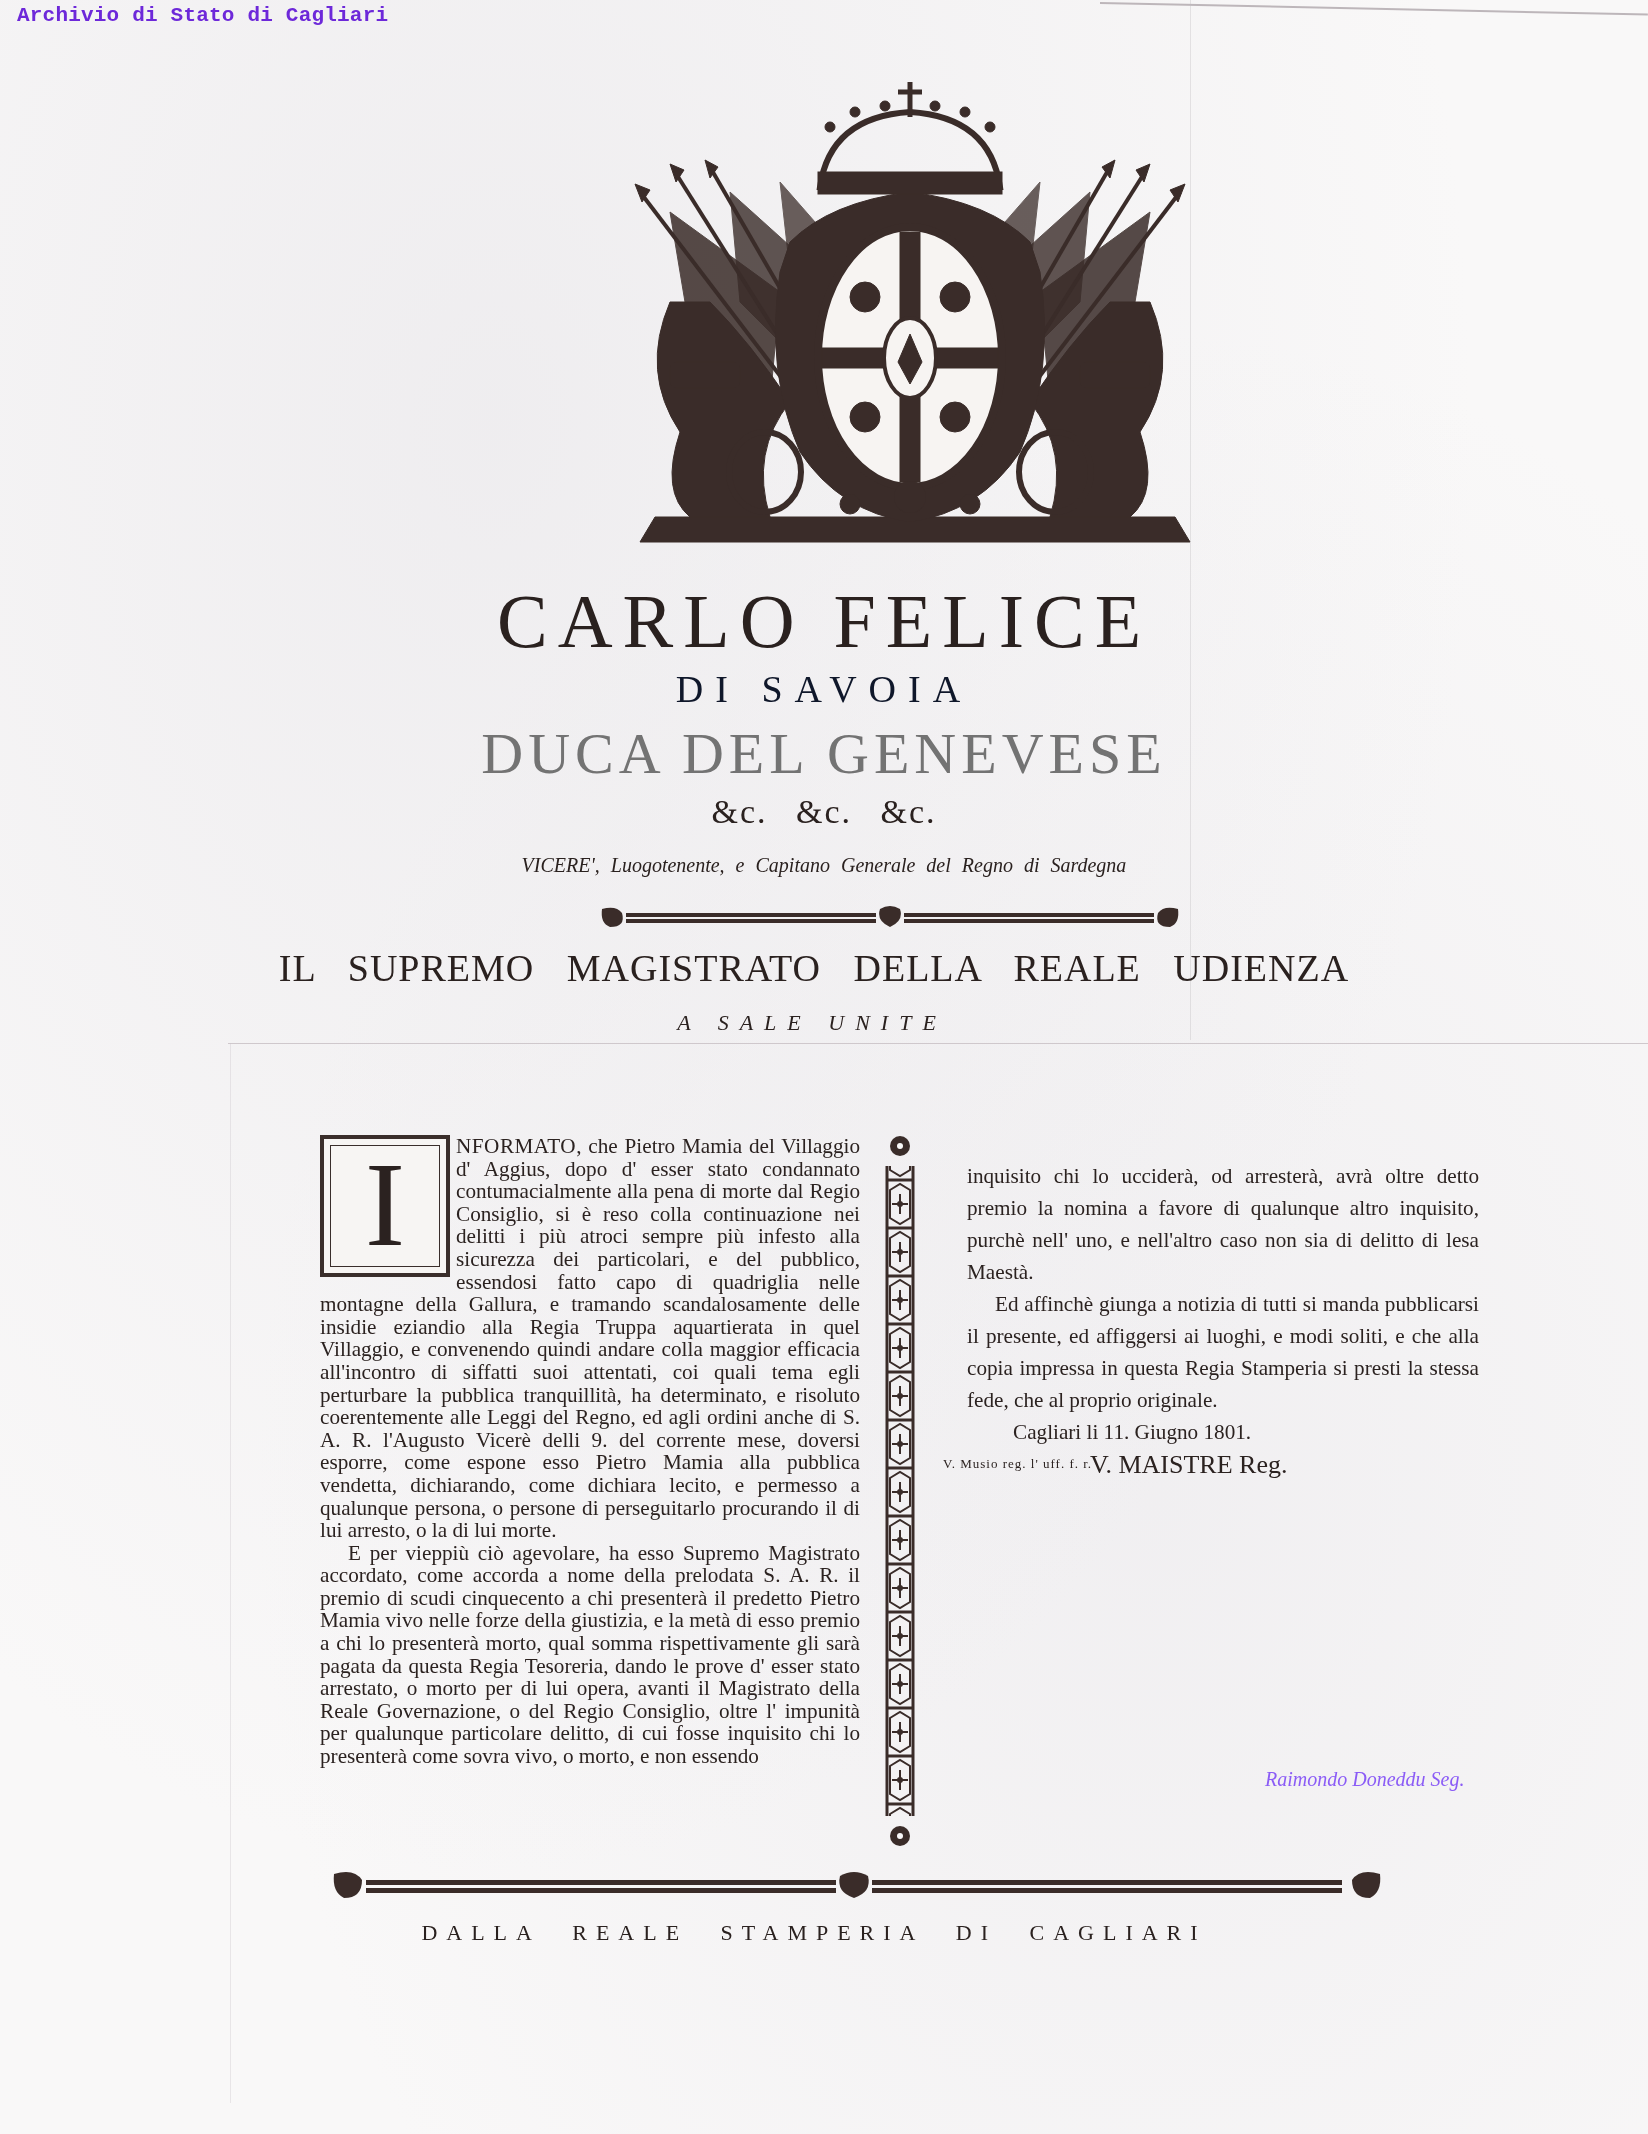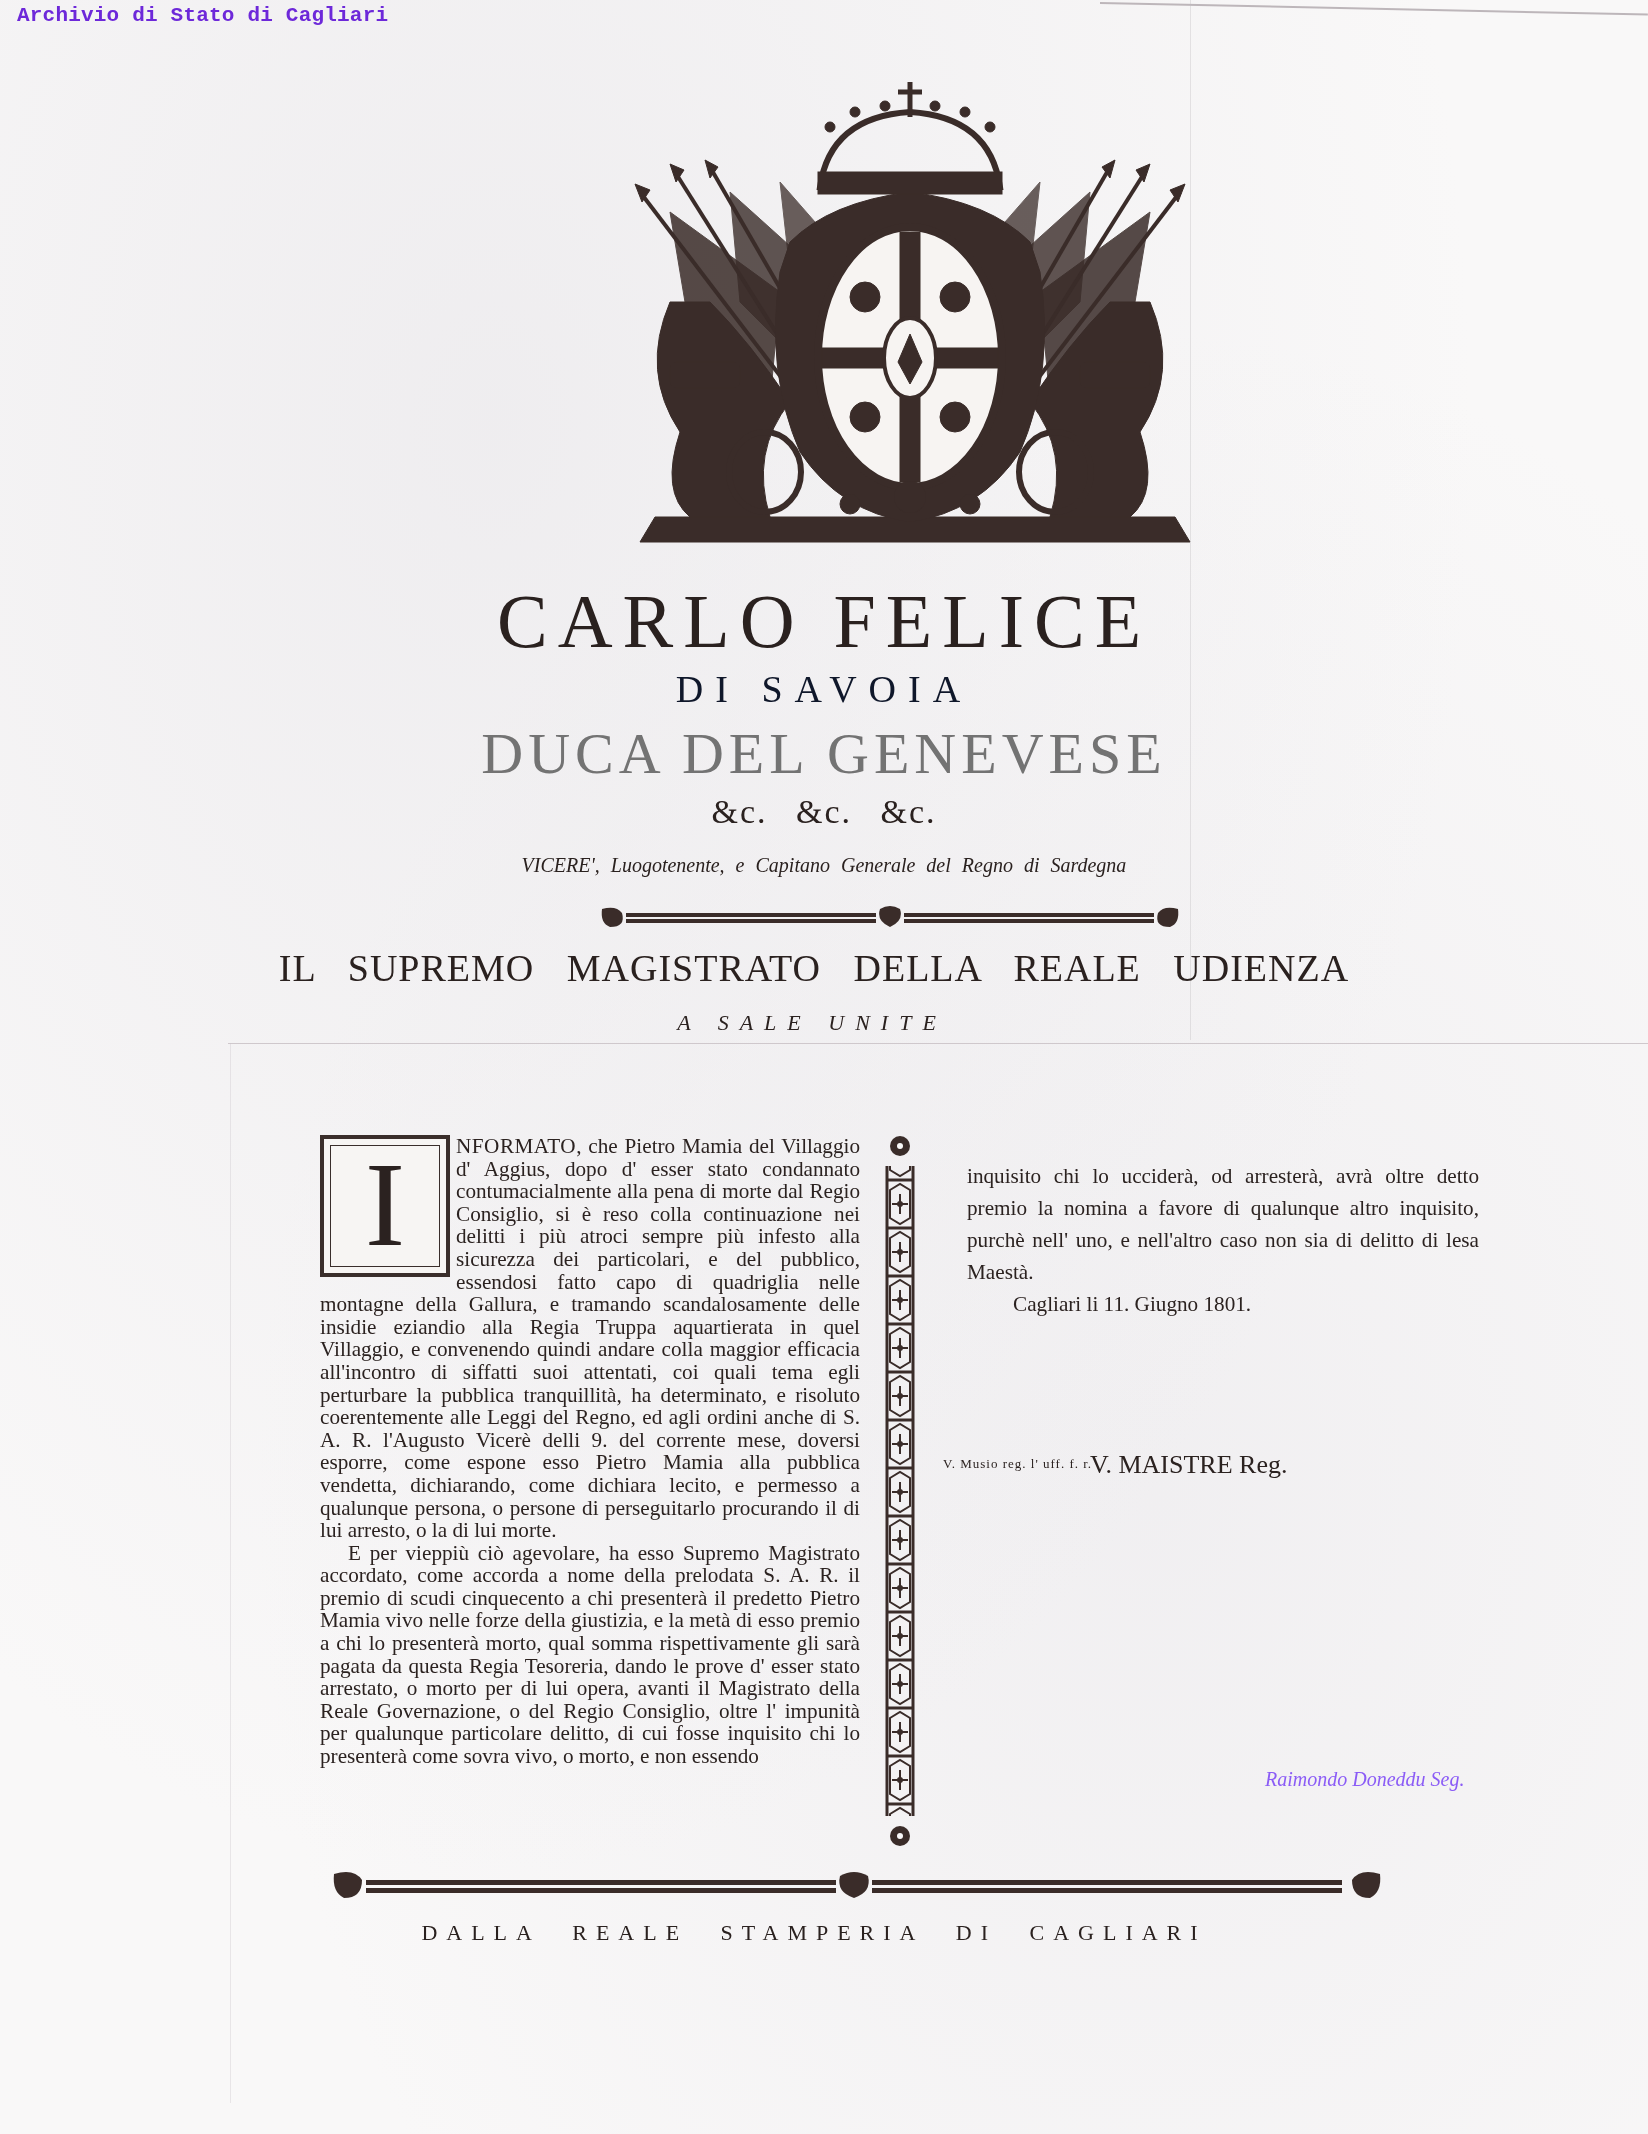--- a/index.html
+++ b/index.html
@@ -188,20 +188,21 @@
   </defs>
   <circle cx="15" cy="14" r="10" fill="#3a2c29"></circle>
   <circle cx="15" cy="14" r="3" fill="#f9f8f8"></circle>
   <rect x="0" y="34" width="30" height="650" fill="url(#tile)"></rect>
   <circle cx="15" cy="704" r="10" fill="#3a2c29"></circle>
   <circle cx="15" cy="704" r="3" fill="#f9f8f8"></circle>
 </svg>
 
 <div class="col-right">
   <p class="p">inquisito chi lo ucciderà, od arresterà, avrà oltre detto premio la nomina a favore di qualunque altro inquisito, purchè nell' uno, e nell'altro caso non sia di delitto di lesa Maestà.</p>
+  <p class="p-indent">Ed affinchè giunga a notizia di tutti si manda pubblicarsi il presente, ed affiggersi ai luoghi, e modi soliti, e che alla copia impressa in questa Regia Stamperia si presti la stessa fede, che al proprio originale.</p>
   <p class="date-line">Cagliari li 11. Giugno 1801.</p>
 </div>
 
 <div class="sig-maistre">V. MAISTRE Reg.</div>
 <div class="sig-musio">V. Musio reg. l' uff. f. r.</div>
 <div class="sig-doneddu">Raimondo Doneddu Seg.</div>
 
 <svg class="rule-bottom" viewBox="0 0 1050 34">
   <g fill="#3a2c29">
     <path d="M2 6 Q22 0 30 12 Q30 30 12 30 Q0 24 2 6 Z"></path>

